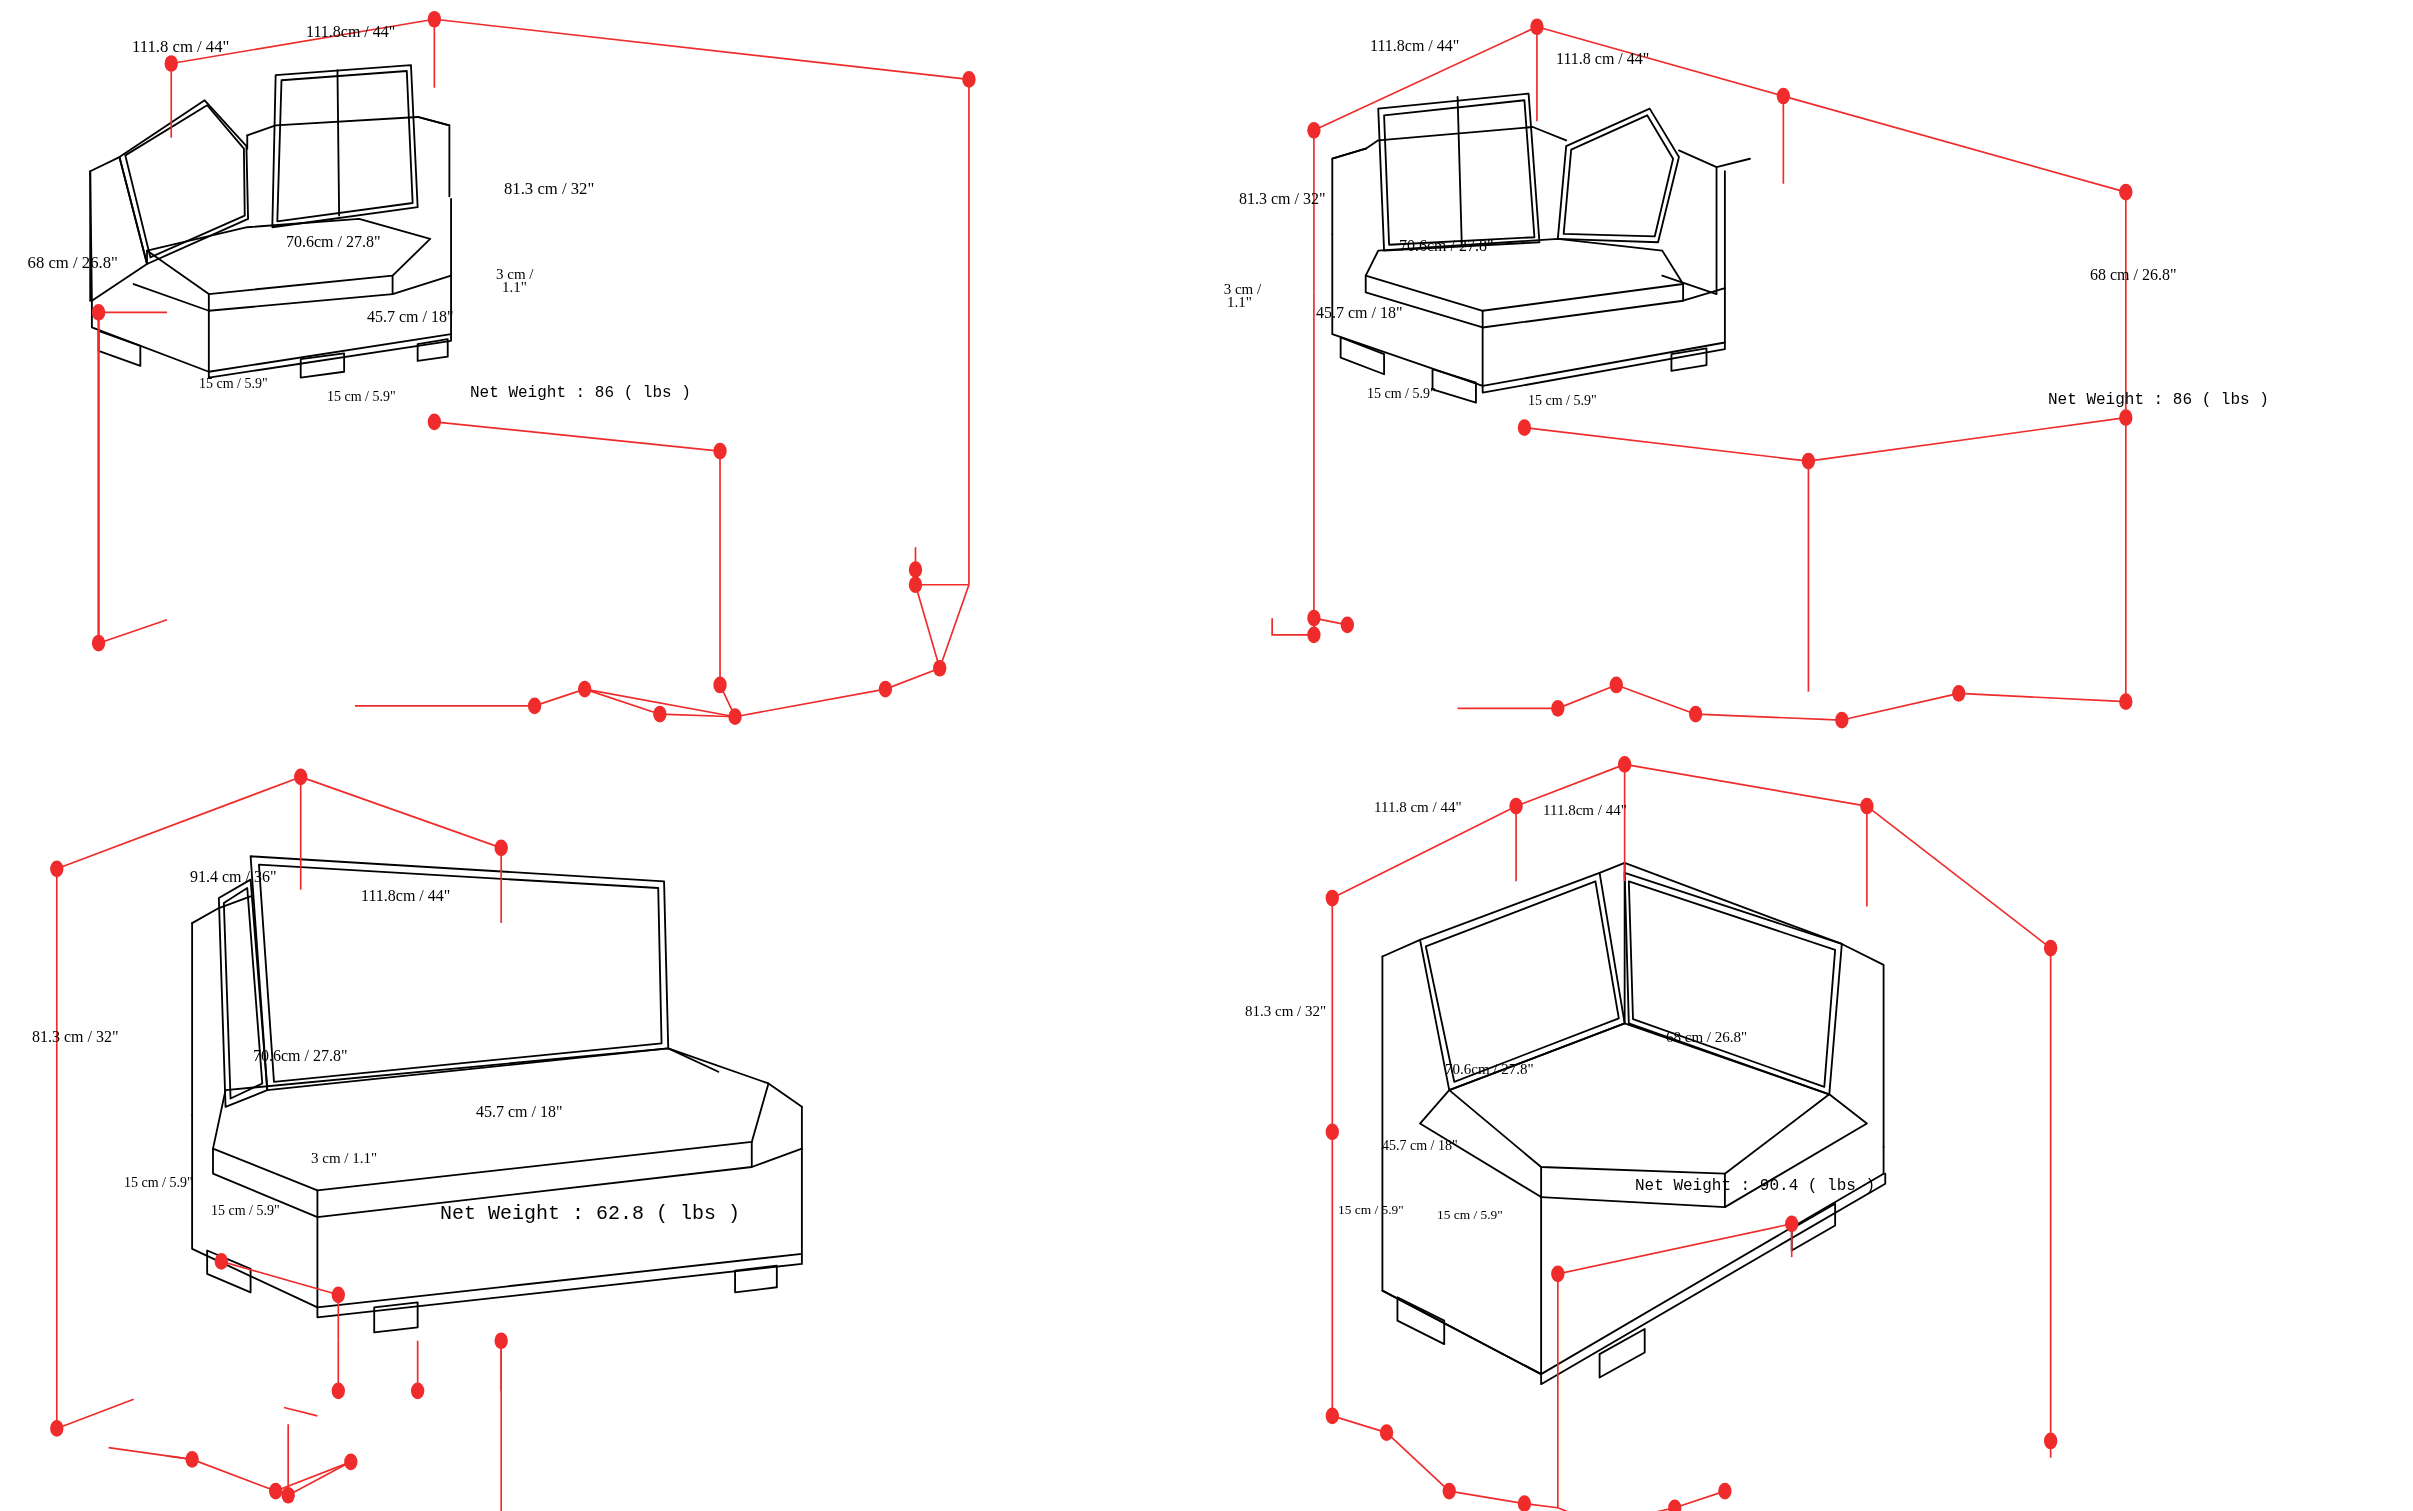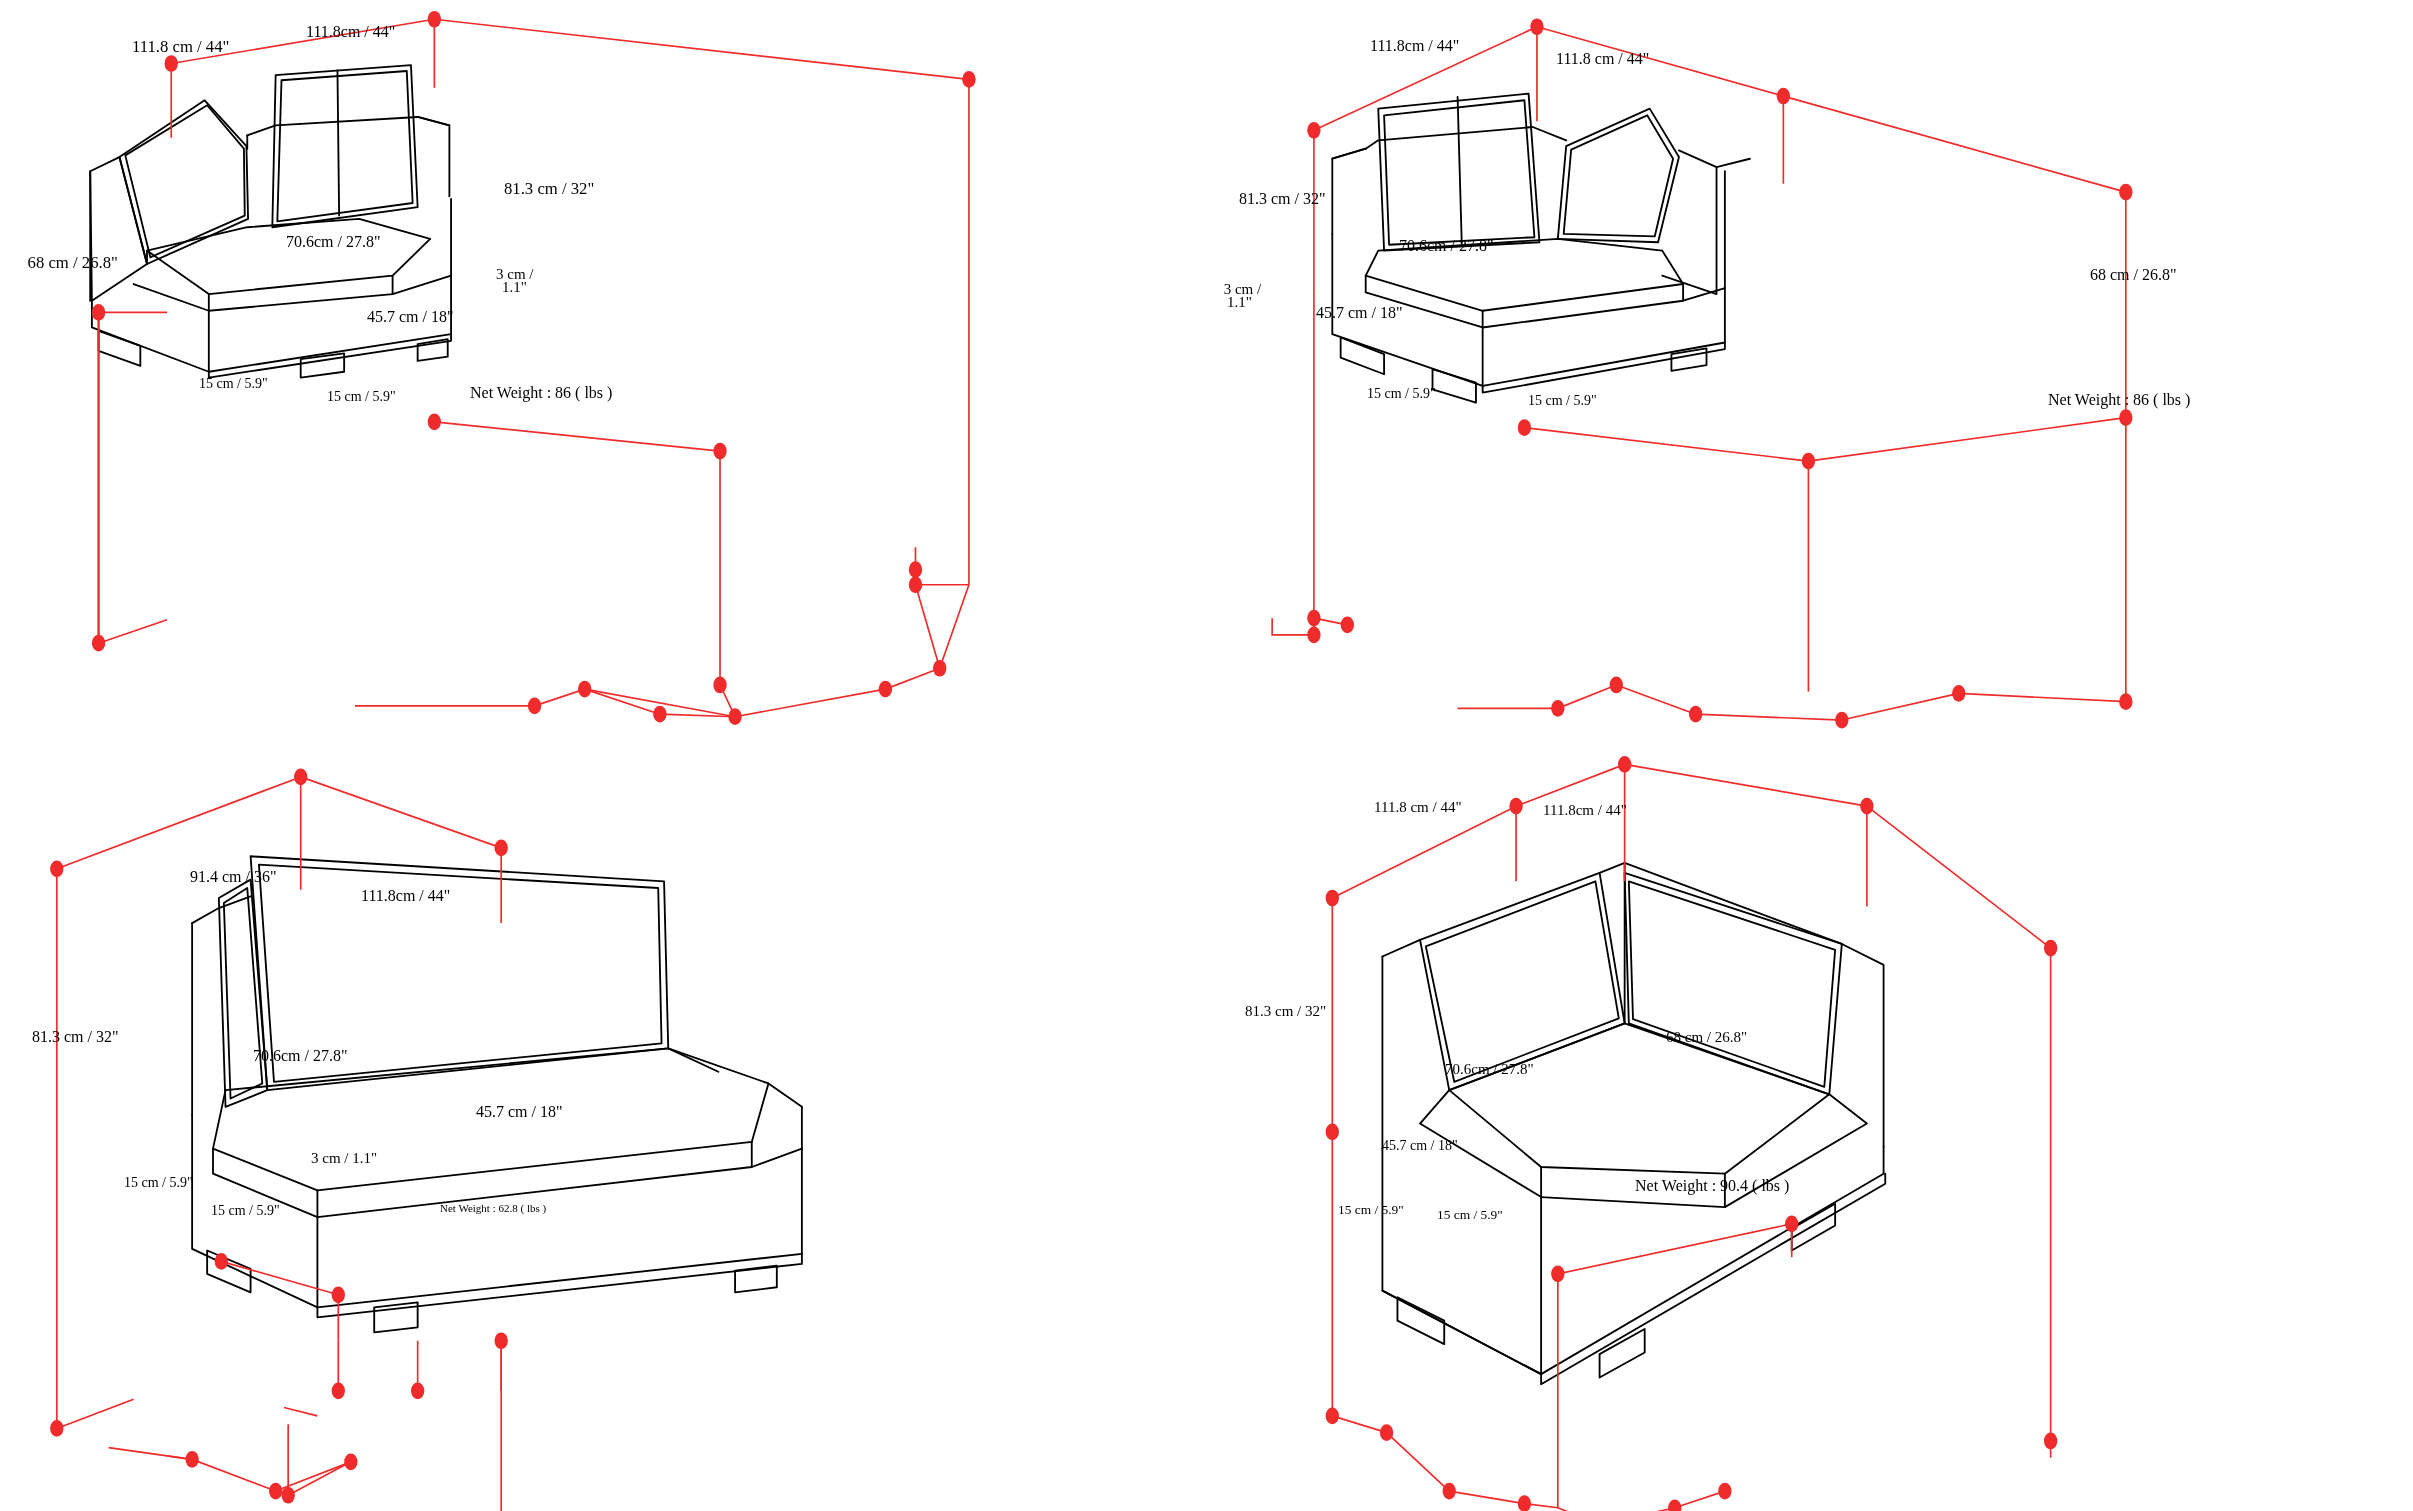--- a/index.html
+++ b/index.html
@@ -7,21 +7,21 @@
        font-family:"Liberation Serif", serif;color:#000;}
   .quad{position:absolute;width:1207px;height:756px;}
   #q1{left:0;top:0}
   #q2{left:1207px;top:0}
   #q3{left:0;top:756px}
   #q4{left:1207px;top:756px}
   .svgwrap{position:absolute;left:0;top:0;width:100%;height:100%}
   svg{display:block}
   .dimtext{position:absolute;white-space:nowrap;font-family:"Liberation Serif", serif;
            color:#000;letter-spacing:0px;}
-  .weight{position:absolute;white-space:nowrap;font-family:Liberation Serif, serif;}
+  .weight{position:absolute;white-space:nowrap;font-family:Liberation Mono, monospace;}
 </style>
 </head>
 <body>
 
 <div class="quad" id="q1">
   <div class="svgwrap">
   <svg viewBox="0 0 1445 905" width="1207" height="756" xmlns="http://www.w3.org/2000/svg">
     <g fill="none" stroke="#000" stroke-width="2.2" stroke-linejoin="round" stroke-linecap="round">
 
       <path d="M143,188 L245,120 L295,175 L297,262 L176,316 Z"></path>
@@ -275,21 +275,21 @@
   </div>
 
   <div class="dimtext" style="left:190px;top:112px;font-size:16px">91.4 cm / 36"</div>
   <div class="dimtext" style="left:361px;top:131px;font-size:16px">111.8cm / 44"</div>
   <div class="dimtext" style="left:32px;top:272px;font-size:16px">81.3 cm / 32"</div>
   <div class="dimtext" style="left:253px;top:291px;font-size:16px">70.6cm / 27.8"</div>
   <div class="dimtext" style="left:476px;top:347px;font-size:16px">45.7 cm / 18"</div>
   <div class="dimtext" style="left:311px;top:394px;font-size:15px">3 cm / 1.1"</div>
   <div class="dimtext" style="left:124px;top:419px;font-size:14px">15 cm / 5.9"</div>
   <div class="dimtext" style="left:211px;top:447px;font-size:14px">15 cm / 5.9"</div>
-  <div class="weight" style="left:440px;top:446px;font-size:11px">Net Weight : 62.8 ( lbs )</div>
+  <div class="weight" style="left:440px;top:446px;font-size:20px">Net Weight : 62.8 ( lbs )</div>
 </div>
 
 <div class="quad" id="q4">
   <div class="svgwrap">
   <svg viewBox="0 0 1445 905" width="1207" height="756" xmlns="http://www.w3.org/2000/svg">
     <g fill="none" stroke="#000" stroke-width="2.2" stroke-linejoin="round" stroke-linecap="round">
 
       <path d="M255,220 L470,140 L500,320 L290,400 Z"></path>
       <path d="M262,228 L465,150 L493,314 L296,390 Z"></path>
 

